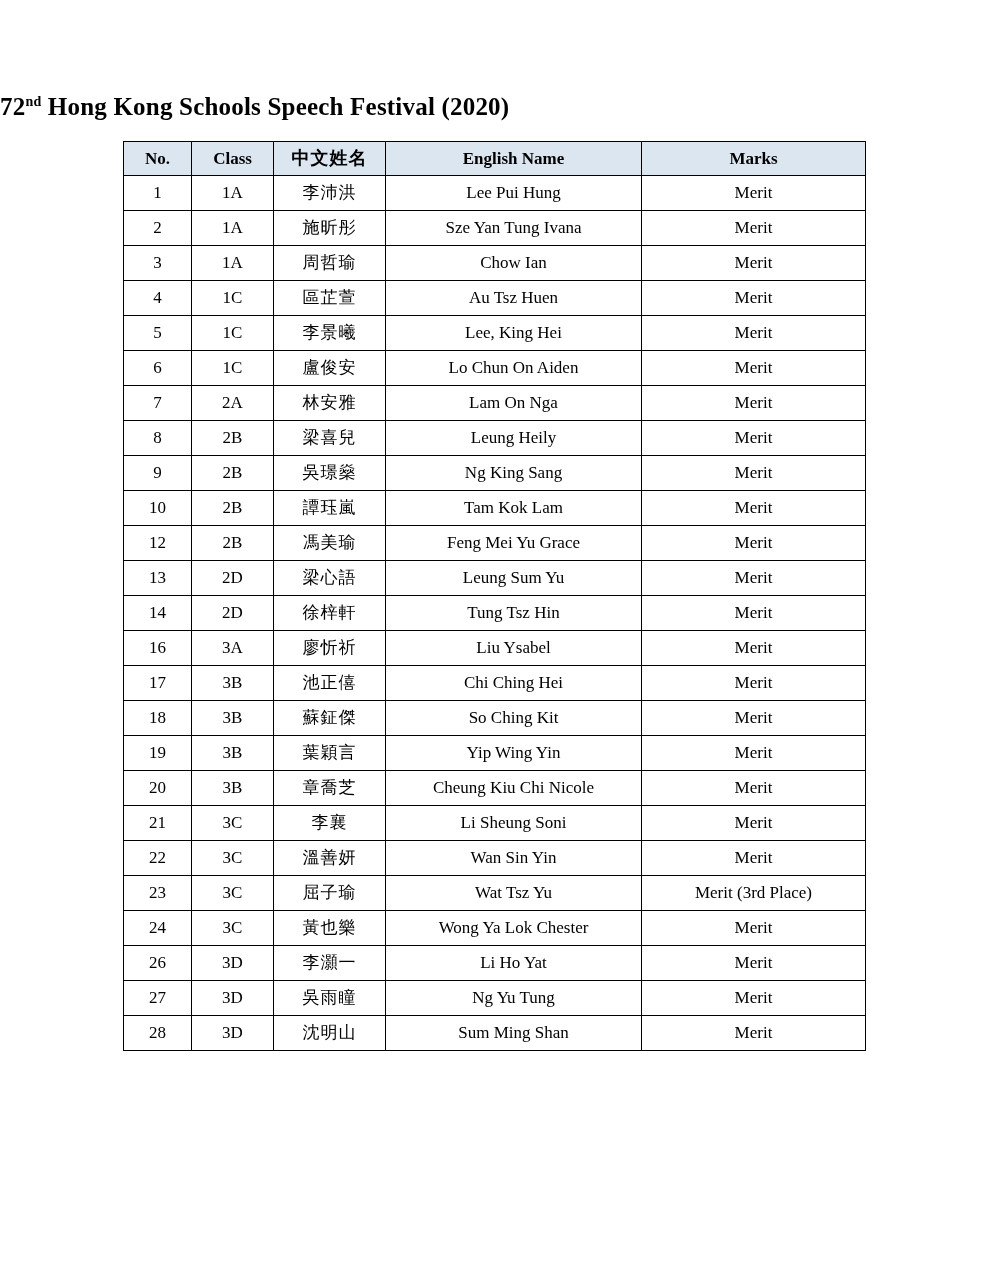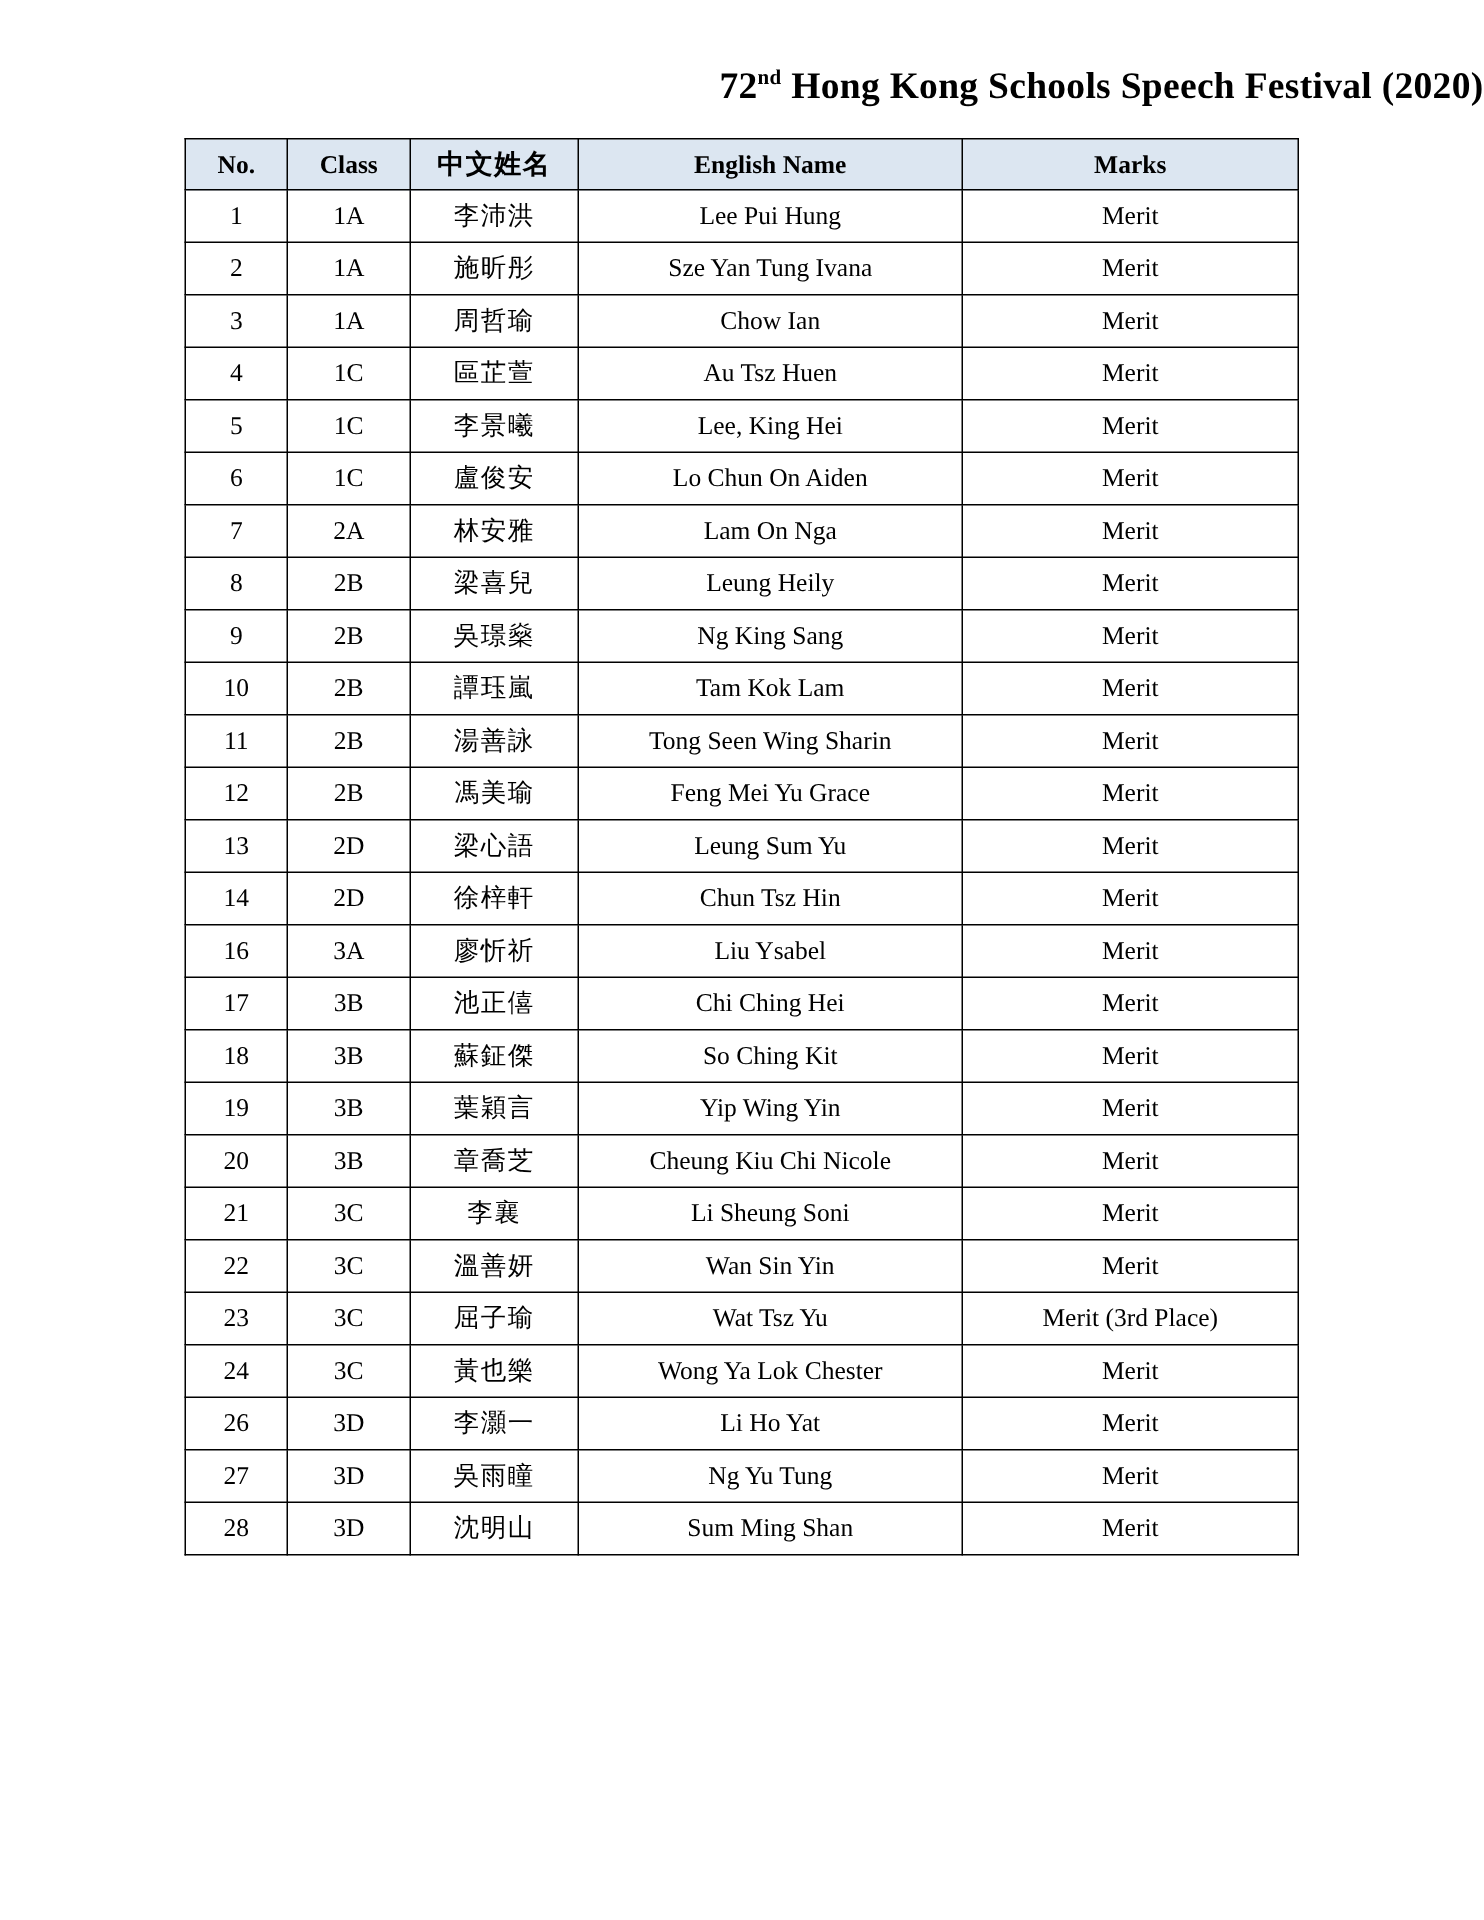--- a/index.html
+++ b/index.html
@@ -16,24 +16,24 @@
     overflow: hidden;
   }
   .page {
     width: 989px;
     height: 1280px;
     box-sizing: border-box;
     padding: 0;
     position: relative;
   }
   .doc-title {
-    text-align: right;
+    text-align: left;
     font-size: 25px;
     font-family: "Liberation Serif", serif;
-    margin-top: 44px;
+    margin-top: 93px;
     margin-bottom: 0;
     letter-spacing: 0.2px;
     white-space: nowrap;
   }
   .doc-title .sup {
     font-size: 14px;
     vertical-align: super;
     line-height: 0;
   }
   table.results {
@@ -170,45 +170,38 @@
           <td>Merit</td>
         </tr>
         <tr>
           <td>10</td>
           <td>2B</td>
           <td class="cn-name">譚珏嵐</td>
           <td>Tam Kok Lam</td>
           <td>Merit</td>
         </tr>
         <tr>
-          <td>11</td>
-          <td>2B</td>
-          <td class="cn-name">湯善詠</td>
-          <td>Tong Seen Wing Sharin</td>
-          <td>Merit</td>
-        </tr>
-        <tr>
           <td>12</td>
           <td>2B</td>
           <td class="cn-name">馮美瑜</td>
           <td>Feng Mei Yu Grace</td>
           <td>Merit</td>
         </tr>
         <tr>
           <td>13</td>
           <td>2D</td>
           <td class="cn-name">梁心語</td>
           <td>Leung Sum Yu</td>
           <td>Merit</td>
         </tr>
         <tr>
           <td>14</td>
           <td>2D</td>
           <td class="cn-name">徐梓軒</td>
-          <td>Chun Tsz Hin</td>
+          <td>Tung Tsz Hin</td>
           <td>Merit</td>
         </tr>
         <tr>
           <td>16</td>
           <td>3A</td>
           <td class="cn-name">廖忻祈</td>
           <td>Liu Ysabel</td>
           <td>Merit</td>
         </tr>
         <tr>

